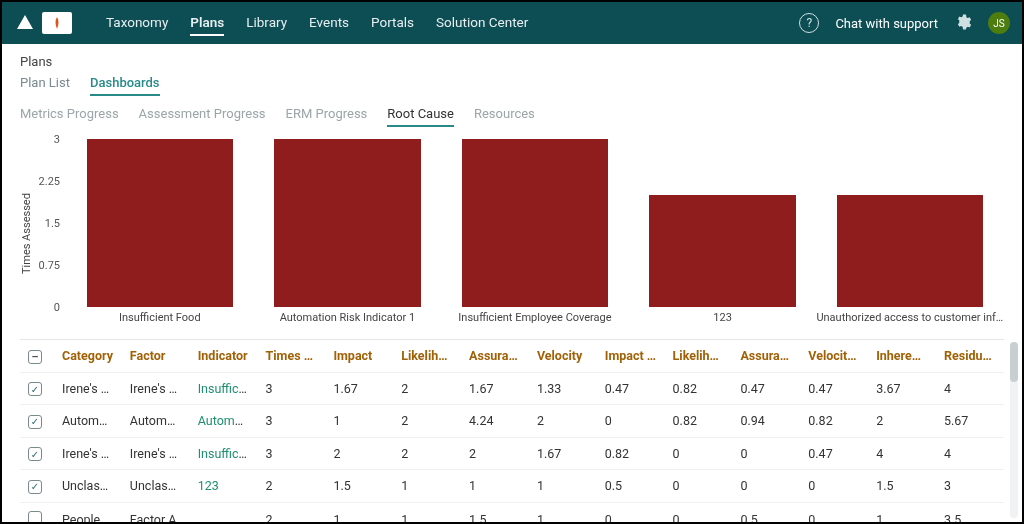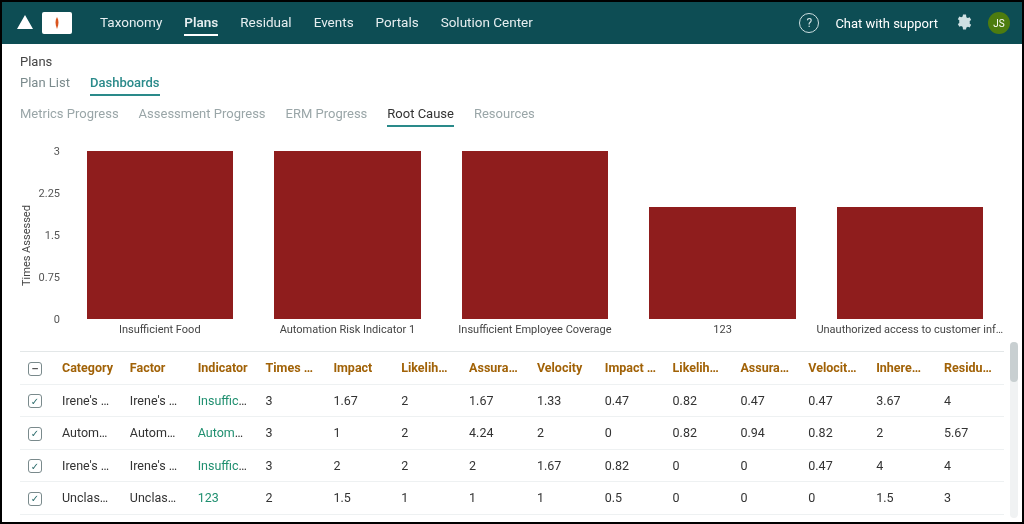--- a/index.html
+++ b/index.html
@@ -14,40 +14,40 @@
     border: 2px solid #000;
   }
   
   .topnav {
     background: #0d4d54;
     color: #fff;
     height: 42px;
     display: flex;
     align-items: center;
     padding: 0 12px;
-    gap: 10px;
+    gap: 16px;
   }
   .logo-block { display: flex; align-items: center; gap: 6px; }
   .tri-logo { width: 22px; height: 22px; display:flex; align-items:center; justify-content:center;}
   .white-box { width: 30px; height: 22px; background: #fff; border-radius: 2px; display:flex; align-items:center; justify-content:center; }
   .nav-items { display: flex; gap: 22px; margin-left: 18px; }
   .nav-item { color: #e6eef0; font-size: 13.5px; cursor: pointer; padding: 4px 0; }
   .nav-item.active { font-weight: 600; border-bottom: 2px solid #fff; }
   .nav-right { margin-left: auto; display: flex; align-items: center; gap: 16px; }
   .help-circle { width: 20px; height: 20px; border: 1.5px solid #cfe0e2; border-radius: 50%; display:flex; align-items:center; justify-content:center; font-size: 12px; color:#cfe0e2; }
   .gear { color: #cfe0e2; }
   .avatar { width: 22px; height: 22px; border-radius: 50%; background: #4d7c0f; color:#fff; display:flex; align-items:center; justify-content:center; font-size:10px; }
 
   .content { padding: 10px 18px 0 18px; height: calc(100% - 42px); overflow:hidden; }
   .crumb { font-size: 13px; color: #444; margin-bottom: 6px; }
   .subtabs { display: flex; gap: 20px; border-bottom: none; margin-bottom: 8px; }
   .subtab { color: #7a8a8c; font-size: 13px; padding-bottom: 4px; cursor:pointer; }
   .subtab.active { color: #2a8a8a; border-bottom: 2px solid #2a8a8a; font-weight: 500; }
 
-  .dash-tabs { display:flex; gap: 20px; margin: 10px 0 24px 0; }
+  .dash-tabs { display:flex; gap: 20px; margin: 10px 0 12px 0; }
   .dash-tab { color: #9aa6a8; font-size: 13px; padding-bottom: 4px; cursor:pointer; }
   .dash-tab.active { color: #333; border-bottom: 2px solid #2a8a8a; }
 
   
   .chart-wrap { position: relative; height: 190px; margin: 0 0 10px 0; display:flex; }
   .ylabel-vert {
     writing-mode: vertical-rl; transform: rotate(180deg);
     font-size: 11px; color: #444; text-align:center; width: 16px;
   }
   .chart-inner { flex:1; position:relative; padding-left: 30px; }
@@ -93,21 +93,21 @@
     </span>
     <span class="white-box">
       <svg width="14" height="14" viewBox="0 0 14 14">
           <path d="M7 1 C5 4 5 8 7 13 C9 8 9 4 7 1 Z" fill="#d9541e"></path>
         </svg>
     </span>
   </div>
   <div class="nav-items" id="nav-items">
       <span class="nav-item">Taxonomy</span>
       <span class="nav-item active">Plans</span>
-      <span class="nav-item">Residual</span>
+      <span class="nav-item">Library</span>
       <span class="nav-item">Events</span>
       <span class="nav-item">Portals</span>
       <span class="nav-item">Solution Center</span>
     </div>
   <div class="nav-right">
     <span class="help-circle">?</span>
     <span>Chat with support</span>
     <span class="gear">
       <svg width="18" height="18" viewBox="0 0 24 24" fill="#cfe0e2">
           <path d="M12 8a4 4 0 100 8 4 4 0 000-8zm9 4a7 7 0 00-.1-1.2l2-1.6-2-3.4-2.4 1a7 7 0 00-2-1.2L16 2h-4l-.5 2.6a7 7 0 00-2 1.2l-2.4-1-2 3.4 2 1.6A7 7 0 007 12c0 .4 0 .8.1 1.2l-2 1.6 2 3.4 2.4-1c.6.5 1.3.9 2 1.2L12 22h4l.5-2.6c.7-.3 1.4-.7 2-1.2l2.4 1 2-3.4-2-1.6c.1-.4.1-.8.1-1.2z"></path>

